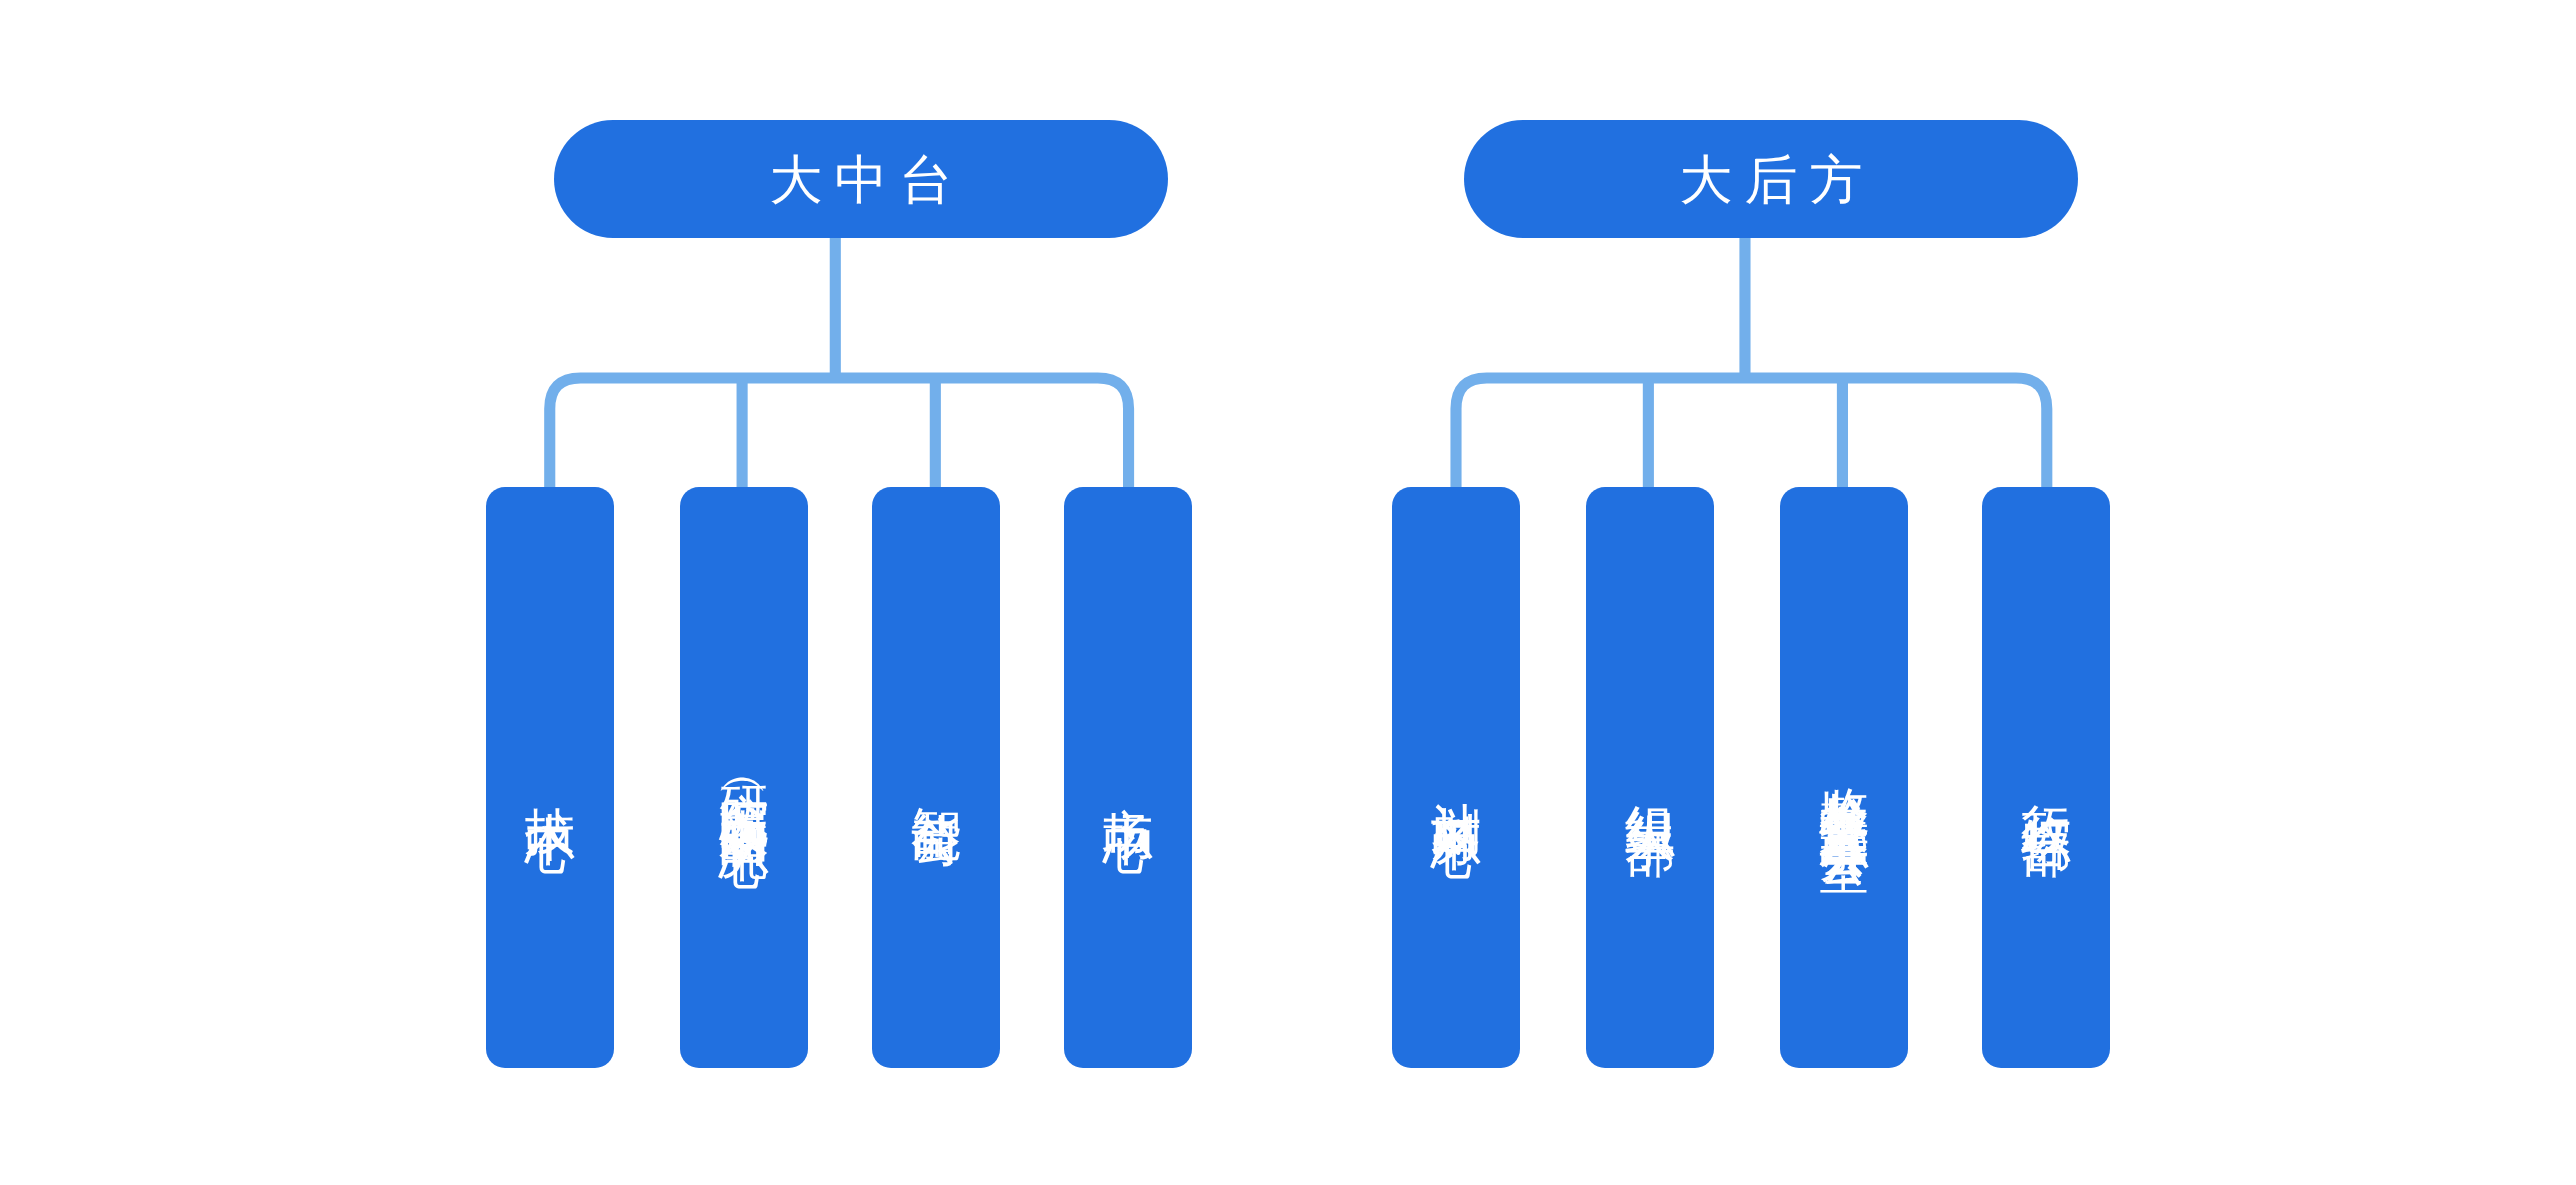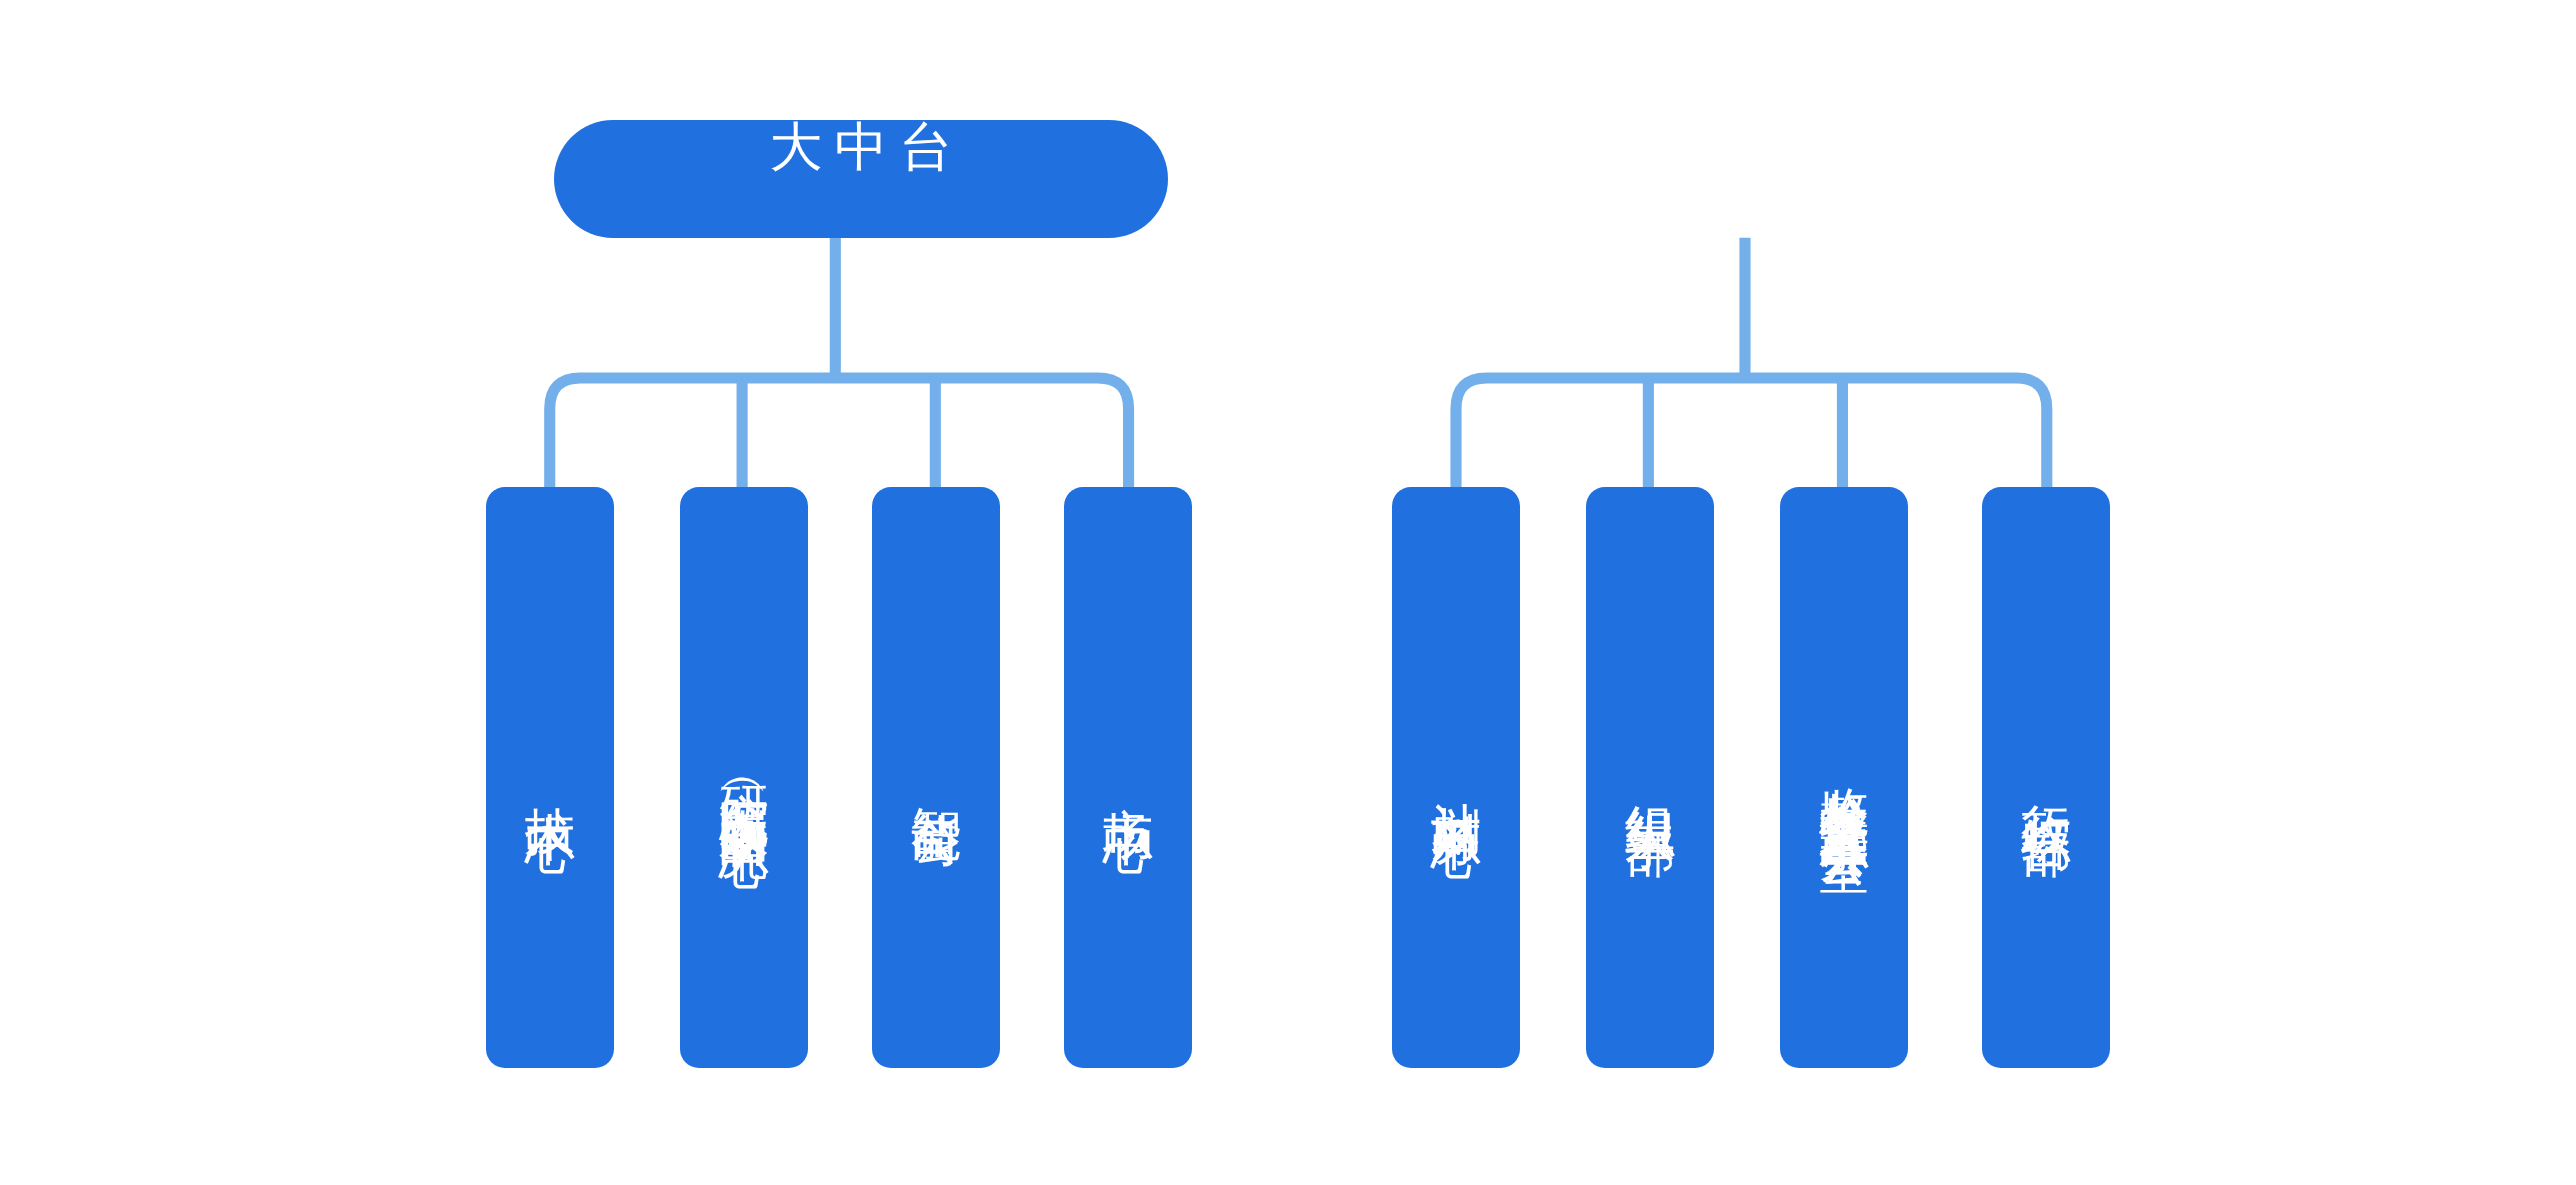--- a/index.html
+++ b/index.html
@@ -23,20 +23,21 @@
     left: 0;
     top: 0;
     width: 2576px;
     height: 1186px;
     pointer-events: none;
   }
   
   .root-pill {
     position: absolute;
     display: flex;
+    align-items: center;
     justify-content: center;
     background: #2170E0;
     border-radius: 854px;
     color: #ffffff;
     box-sizing: border-box;
   }
   .root-pill-label {
     font-size: 53px;
     font-weight: 400;
     letter-spacing: 12px;
@@ -110,20 +111,23 @@
 
       <path d="M 1928 442 L 1928 570"></path>
       <path d="M 2155 442 L 2155 570"></path>
     </g>
   </svg>
 
   <div class="root-pill" id="root-pill-mid">
     <span class="root-pill-label">大中台</span>
   </div>
 
+  <div class="root-pill" id="root-pill-back">
+    <span class="root-pill-label">大后方</span>
+  </div>
 
   <div class="leaf-card" id="leaf-tech">
     <span class="leaf-label">技术中心</span>
   </div>
 
   <div class="leaf-card" id="leaf-institute">
     <span class="leaf-label two-col">研究院（碳中和研究中心）</span>
   </div>
 
   <div class="leaf-card" id="leaf-ai">

